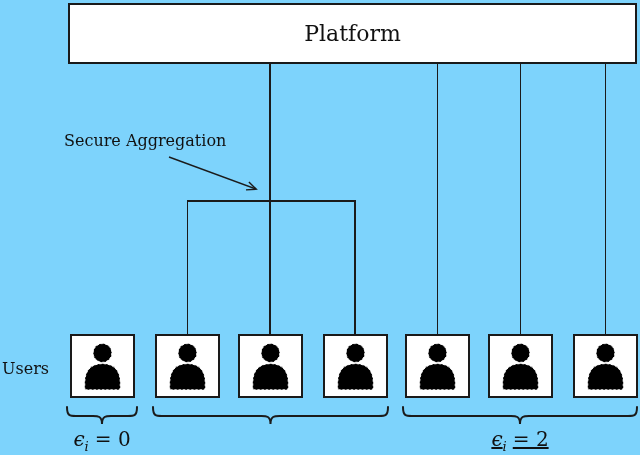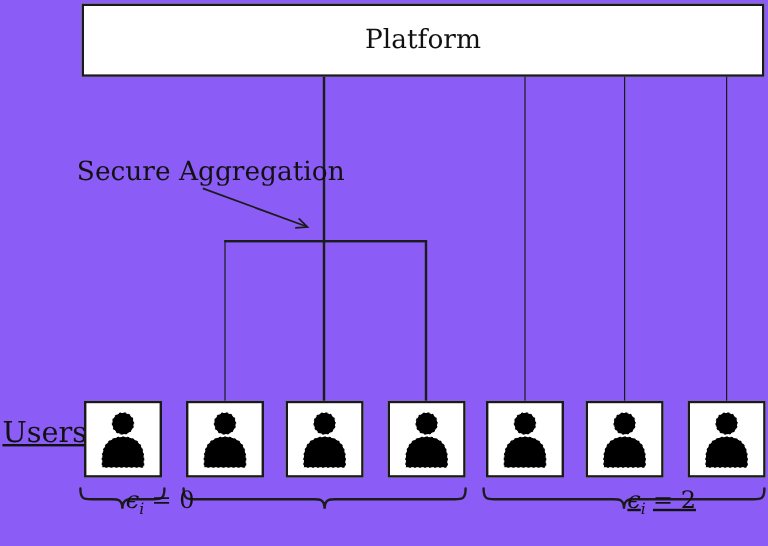--- a/index.html
+++ b/index.html
@@ -5,21 +5,21 @@
   html, body {
     margin: 0;
     padding: 0;
     background: #ffffff;
     font-family: "DejaVu Serif", "Liberation Serif", serif;
   }
   .canvas {
     position: relative;
     width: 640px;
     height: 455px;
-    background: #8b5cf6;
+    background: #7dd3fc;
     overflow: hidden;
     color: #111;
   }
   
   .platform-box {
     position: absolute;
     left: 68px; top: 3px;
     width: 569px; height: 61px;
     border: 2px solid #1a1a1a;
     box-sizing: border-box;
@@ -36,30 +36,29 @@
   .vline, .hline {
     position: absolute;
     background: #1b1b1b;
   }
   .vline { width: 1.5px; }
   .hline { height: 1.5px; }
   
   .secure-agg-label {
     position: absolute;
     left: 64px; top: 131px;
-    font-size: 22px;
+    font-size: 16px;
     color: #111;
     white-space: nowrap;
   }
   .users-label {
     position: absolute;
-    left: 2px; top: 346px;
-    font-size: 24px;
+    left: 2px; top: 359px;
+    font-size: 16px;
     color: #111;
-    text-decoration: underline;
   }
   
   .user-box {
     position: absolute;
     top: 334px;
     width: 65px; height: 64px;
     border: 2px solid #1a1a1a;
     box-sizing: border-box;
     background: #ffffff;
     display: flex;
@@ -69,23 +68,23 @@
   
   .overlay {
     position: absolute;
     left: 0; top: 0;
     width: 640px; height: 455px;
     pointer-events: none;
   }
   
   .brace-label {
     position: absolute;
-    top: 404px;
+    top: 427px;
     width: 120px;
-    text-align: right;
+    text-align: center;
     font-size: 20px;
     color: #111;
     white-space: nowrap;
   }
   .brace-label .eps { font-style: italic; }
   .brace-label sub {
     font-style: italic;
     font-size: 13px;
     line-height: 0;
   }

